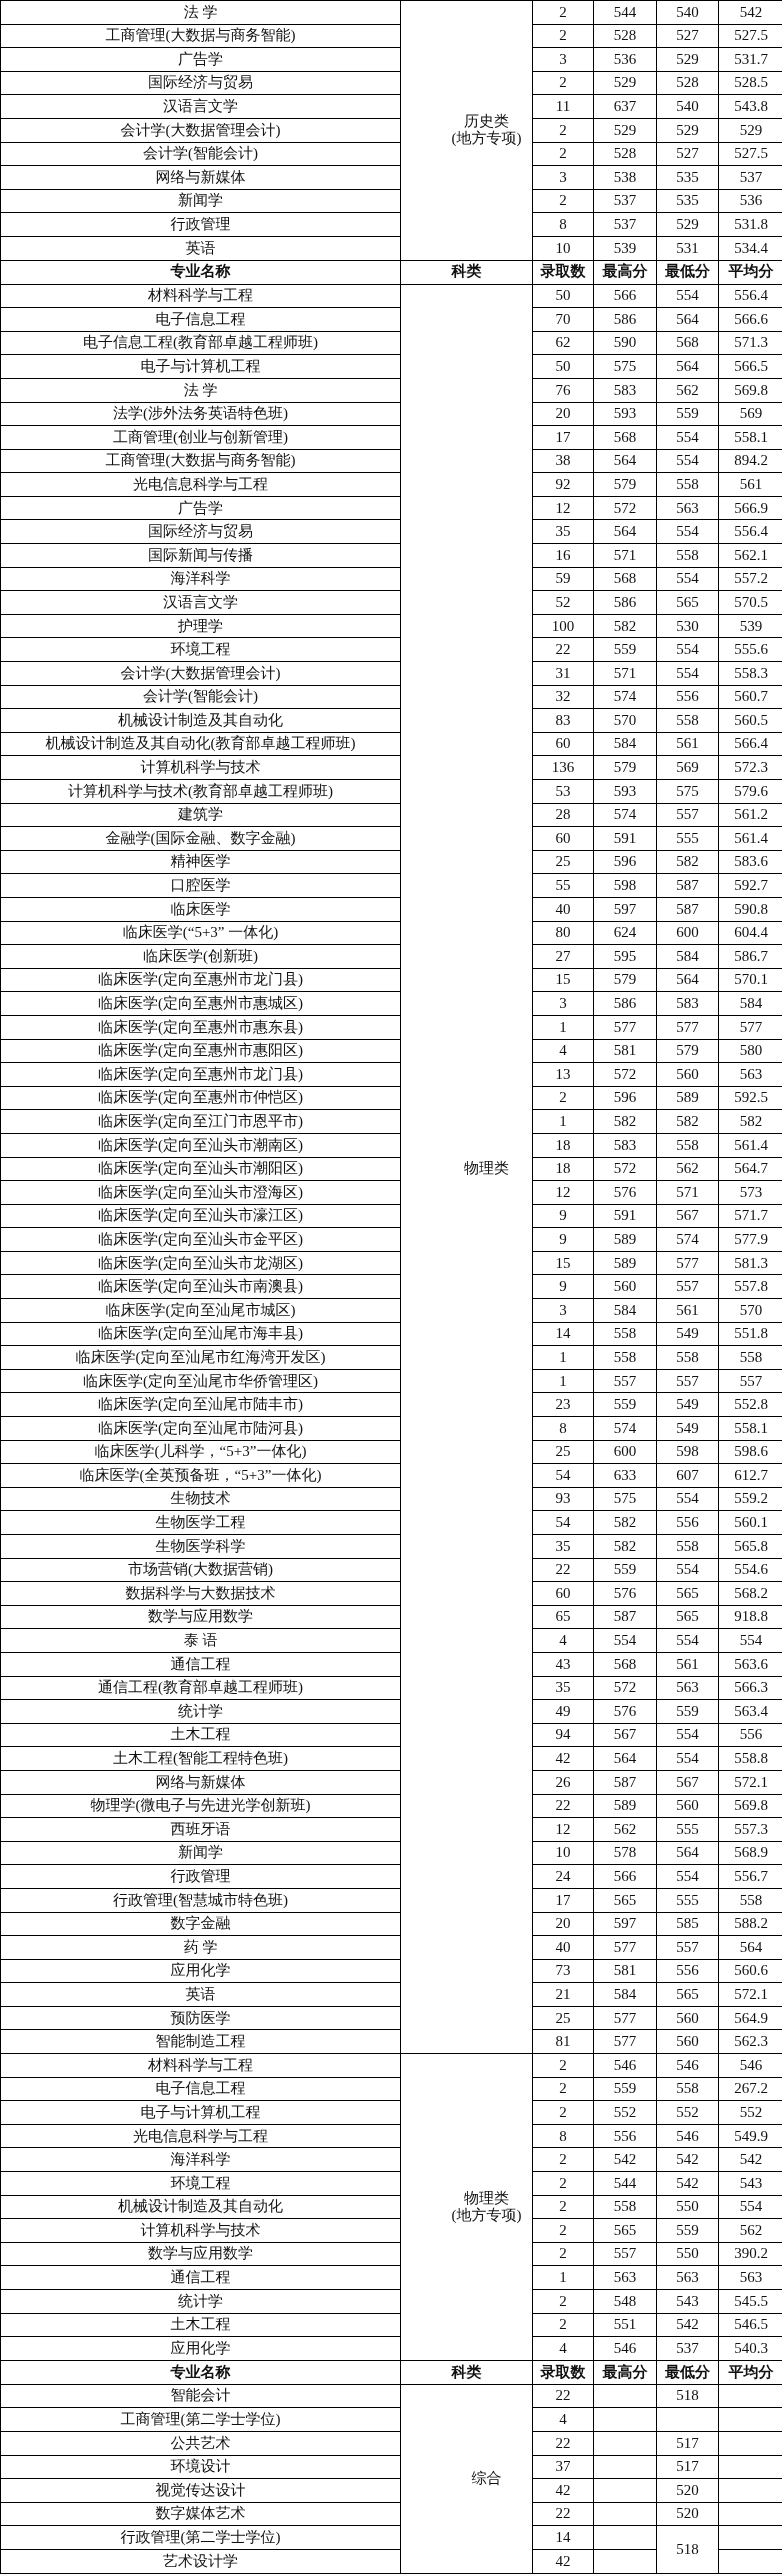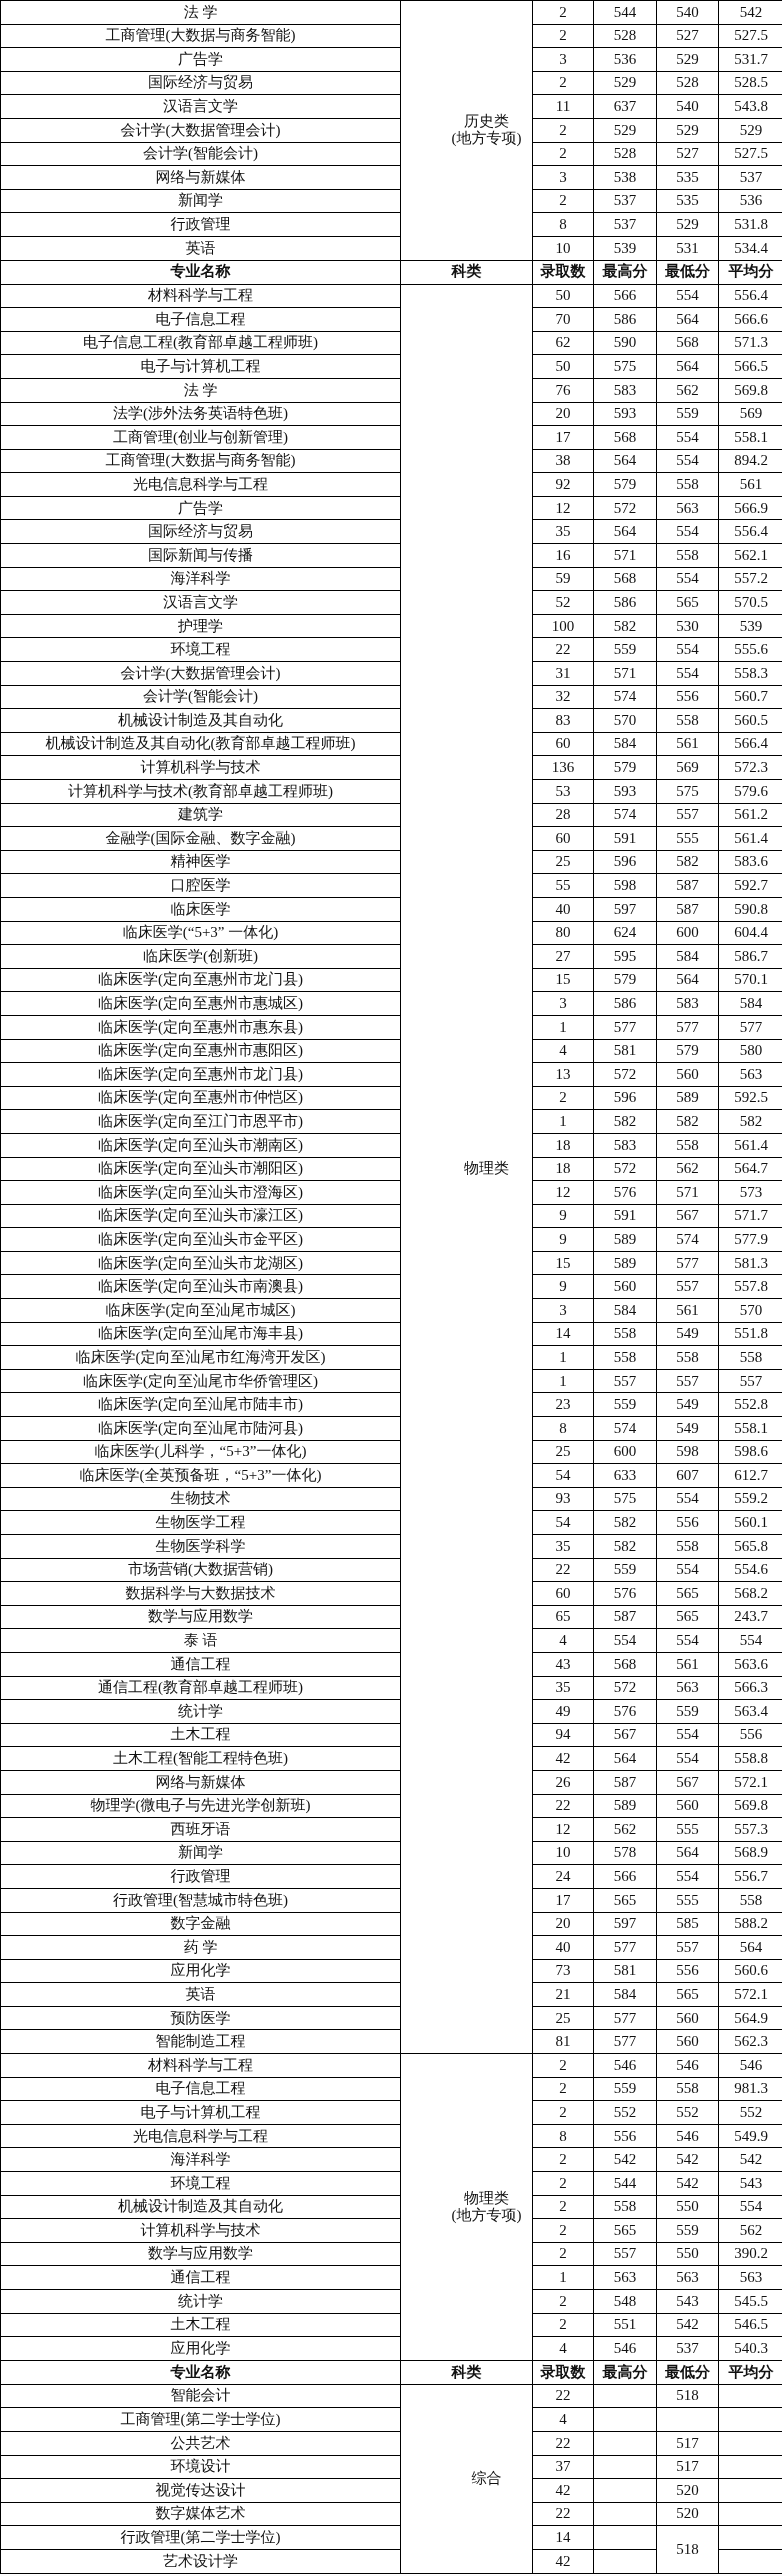--- a/index.html
+++ b/index.html
@@ -519,21 +519,21 @@
           <td>60</td>
           <td>576</td>
           <td>565</td>
           <td>568.2</td>
         </tr>
         <tr>
           <td class="major">数学与应用数学</td>
           <td>65</td>
           <td>587</td>
           <td>565</td>
-          <td>243.7</td>
+          <td>918.8</td>
         </tr>
         <tr>
           <td class="major">泰 语</td>
           <td>4</td>
           <td>554</td>
           <td>554</td>
           <td>554</td>
         </tr>
         <tr>
           <td class="major">通信工程</td>
@@ -661,21 +661,21 @@
           <td>2</td>
           <td>546</td>
           <td>546</td>
           <td>546</td>
         </tr>
         <tr>
           <td class="major">电子信息工程</td>
           <td>2</td>
           <td>559</td>
           <td>558</td>
-          <td>981.3</td>
+          <td>267.2</td>
         </tr>
         <tr>
           <td class="major">电子与计算机工程</td>
           <td>2</td>
           <td>552</td>
           <td>552</td>
           <td>552</td>
         </tr>
         <tr>
           <td class="major">光电信息科学与工程</td>

